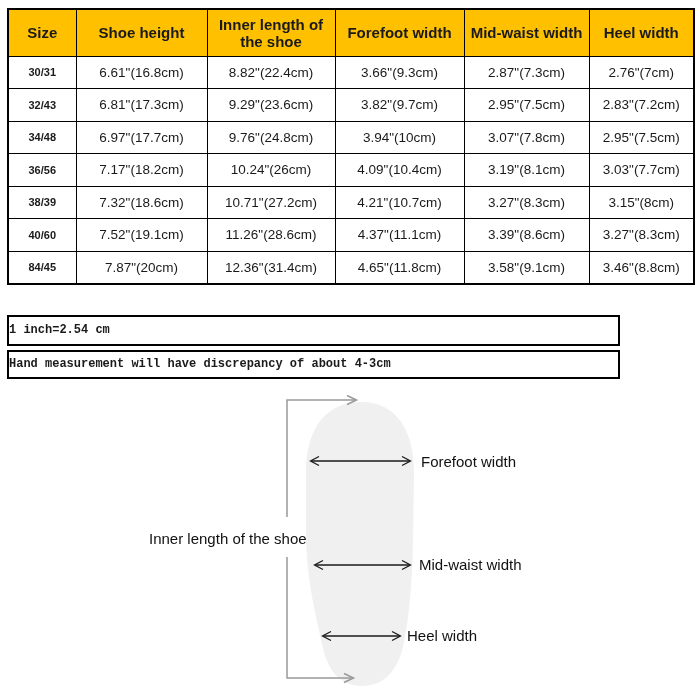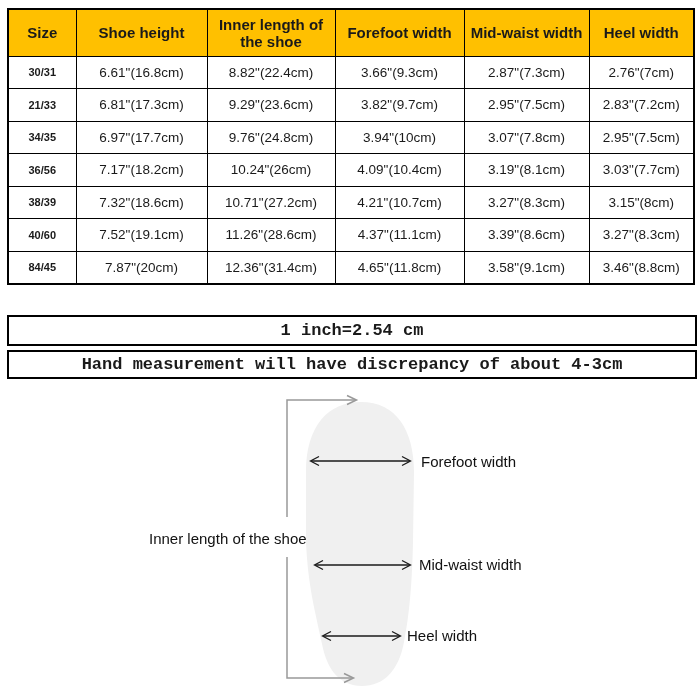--- a/index.html
+++ b/index.html
@@ -40,27 +40,26 @@
   table.size-table td {
     font-size: 13.5px;
     background: #ffffff;
   }
   table.size-table td.size-col { font-weight: bold; font-size: 11px; }
 
   
   .note-box {
     position: absolute;
     left: 7px;
-    width: 690px;
+    width: 613px;
     border: 2px solid #000;
     background: #fff;
     font-family: "Liberation Mono", "DejaVu Sans Mono", monospace;
     font-weight: bold;
-    font-size: 17px;
-    text-align: center;
+    font-size: 12px;
   }
   .note-box.note-1 { top: 315px; height: 31px; line-height: 27px; }
   .note-box.note-2 { top: 350px; height: 29px; line-height: 25px; }
 
   
   .diagram-svg { position: absolute; left: 140px; top: 392px; }
   .diagram-label {
     position: absolute;
     font-size: 15px;
     color: #111;
@@ -96,29 +95,29 @@
   <tbody>
     <tr>
       <td class="size-col">30/31</td>
       <td>6.61"(16.8cm)</td>
       <td>8.82"(22.4cm)</td>
       <td>3.66"(9.3cm)</td>
       <td>2.87"(7.3cm)</td>
       <td>2.76"(7cm)</td>
     </tr>
     <tr>
-      <td class="size-col">21/33</td>
+      <td class="size-col">32/43</td>
       <td>6.81"(17.3cm)</td>
       <td>9.29"(23.6cm)</td>
       <td>3.82"(9.7cm)</td>
       <td>2.95"(7.5cm)</td>
       <td>2.83"(7.2cm)</td>
     </tr>
     <tr>
-      <td class="size-col">34/35</td>
+      <td class="size-col">34/48</td>
       <td>6.97"(17.7cm)</td>
       <td>9.76"(24.8cm)</td>
       <td>3.94"(10cm)</td>
       <td>3.07"(7.8cm)</td>
       <td>2.95"(7.5cm)</td>
     </tr>
     <tr>
       <td class="size-col">36/56</td>
       <td>7.17"(18.2cm)</td>
       <td>10.24"(26cm)</td>

